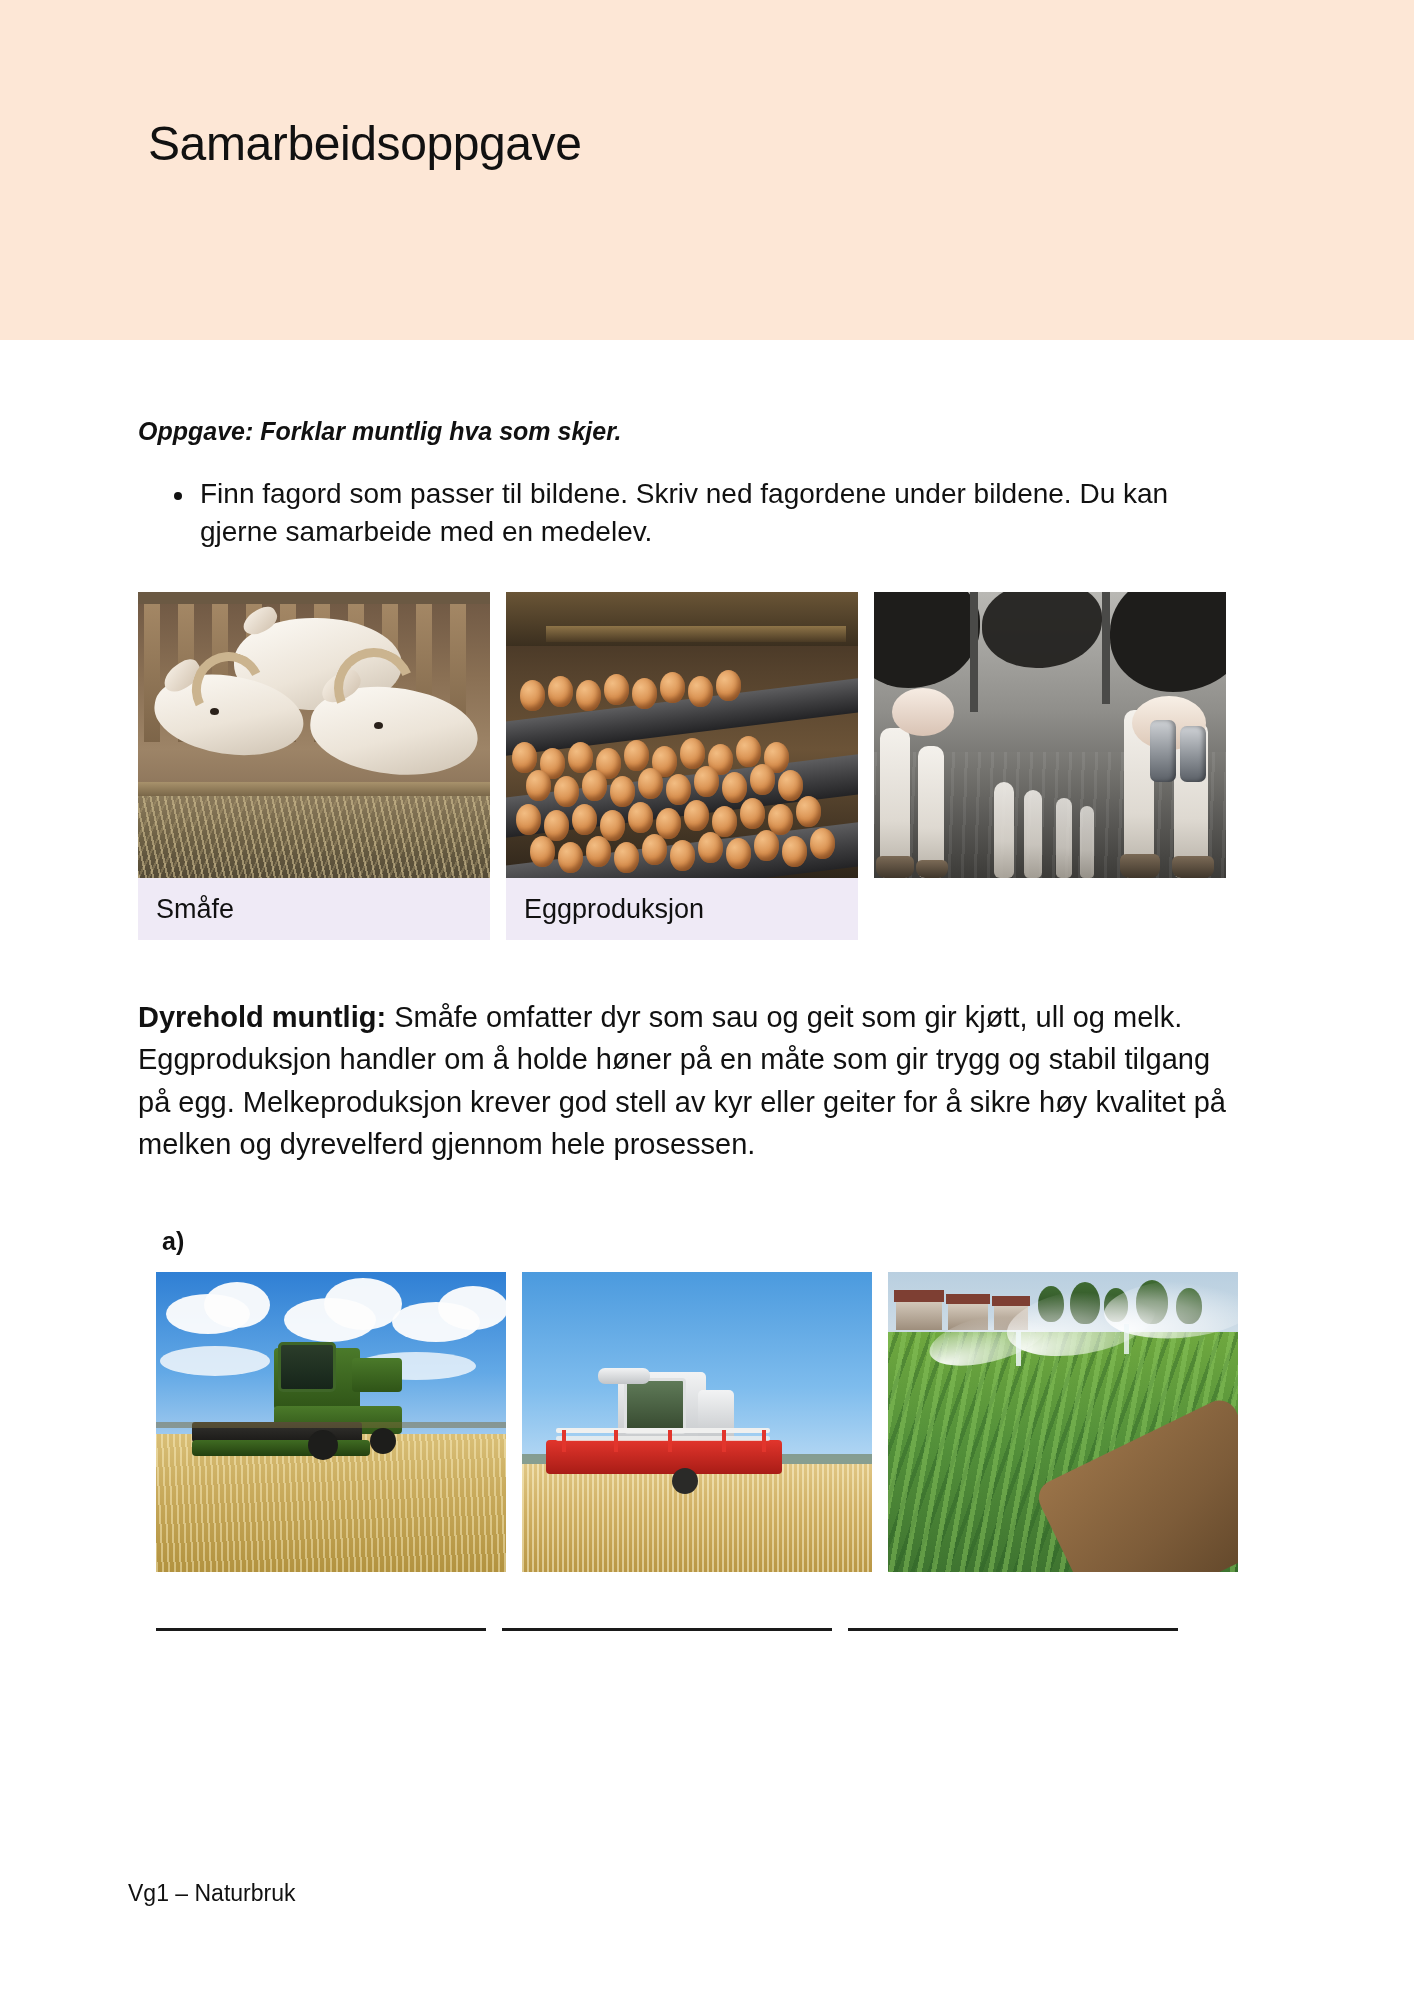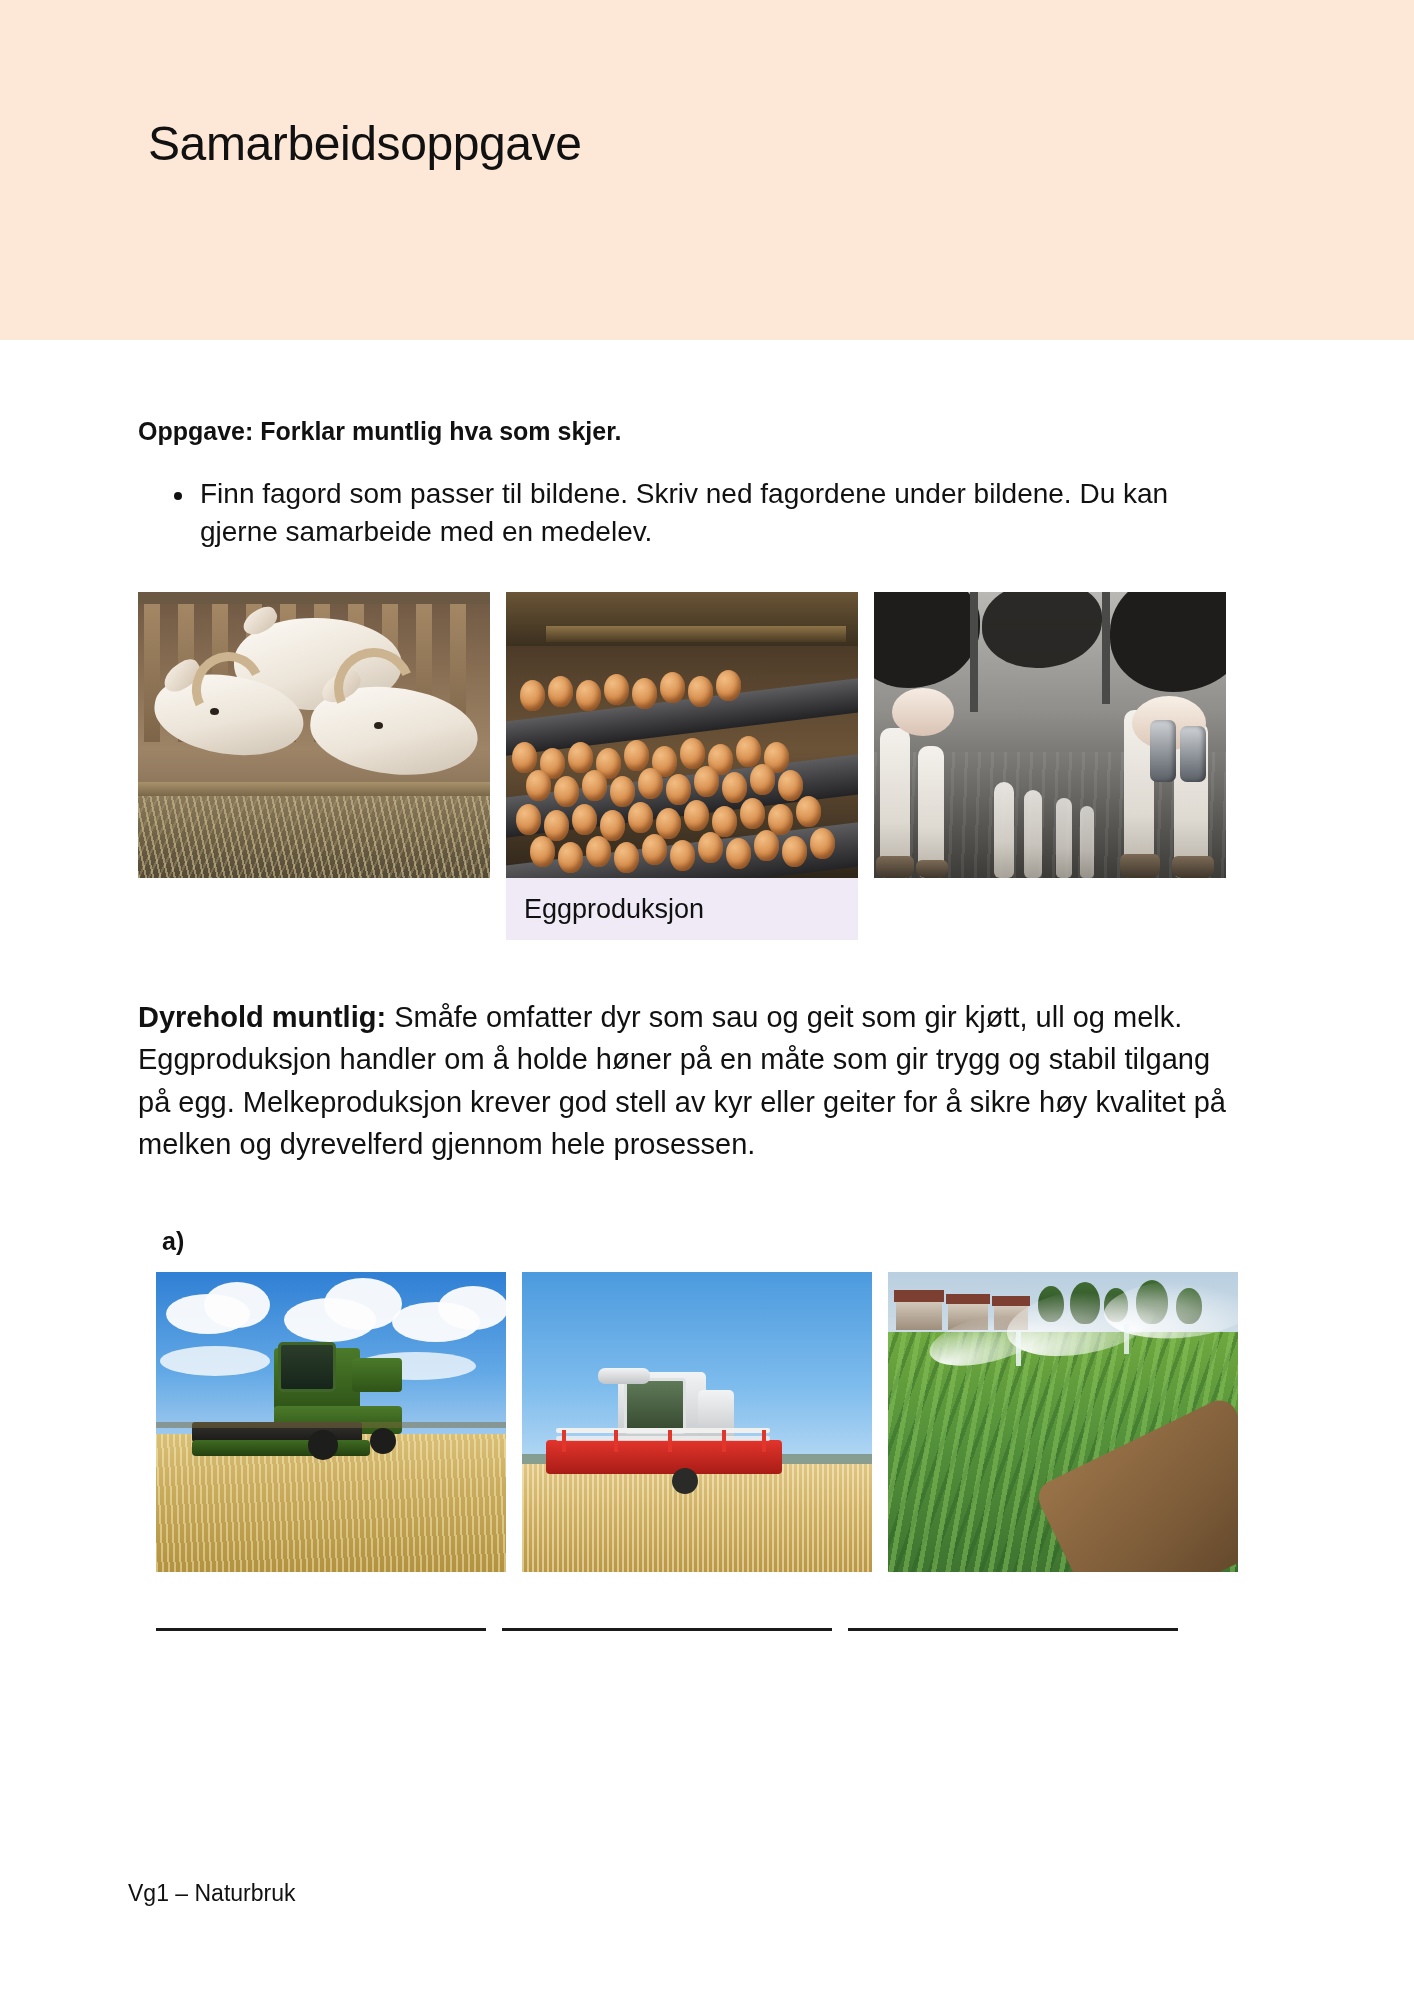--- a/index.html
+++ b/index.html
@@ -76,20 +76,21 @@
     position: absolute;
     left: 138px;
     top: 415px;
     width: 1100px;
   }
   .task-heading {
     font-size: 25px;
     font-weight: bold;
     line-height: 1.35;
     margin: 0 0 26px 0;
+    font-style: italic;
   }
   ul.task-list {
     list-style: none;
     margin: 0;
     padding: 0;
   }
   ul.task-list li {
     position: relative;
     font-size: 28px;
     line-height: 1.38;
@@ -381,20 +382,23 @@
         <div class="goat-ear" style="left:24px; top:72px; width:40px; height:24px; transform:rotate(-34deg);"></div>
         <div class="goat-eye" style="left:72px; top:116px;"></div>
         <div class="goat-horn" style="left:54px; top:60px; width:54px; height:56px; transform:rotate(18deg);"></div>
 
         <div class="goat-body" style="left:172px; top:96px; width:168px; height:86px; transform:rotate(6deg);"></div>
         <div class="goat-ear" style="left:182px; top:82px; width:42px; height:25px; transform:rotate(-30deg);"></div>
         <div class="goat-eye" style="left:236px; top:130px;"></div>
         <div class="goat-horn" style="left:196px; top:56px; width:62px; height:62px; transform:rotate(22deg);"></div>
         <div class="straw"></div>
         <div style="position:absolute;left:0;right:0;bottom:82px;height:14px;background:linear-gradient(180deg,#a8926c,#7a6749);"></div>
+      </div>
+      <div class="caption-bar">
+        <span class="caption-text">Småfe</span>
       </div>
     </div>
 
     <div class="photo-card">
       <div class="photo">
         <div class="ph egg-bg"></div>
         <div class="egg-machine" style="left:0; right:0; top:0; height:54px;"></div>
         <div class="egg-machine" style="left:40px; top:34px; width:300px; height:16px; background:linear-gradient(180deg,#8e7448,#4a3a24);"></div>
         <div class="egg-belt" style="top:108px; height:34px;"></div>
         <div class="egg-belt" style="top:184px; height:40px;"></div>

